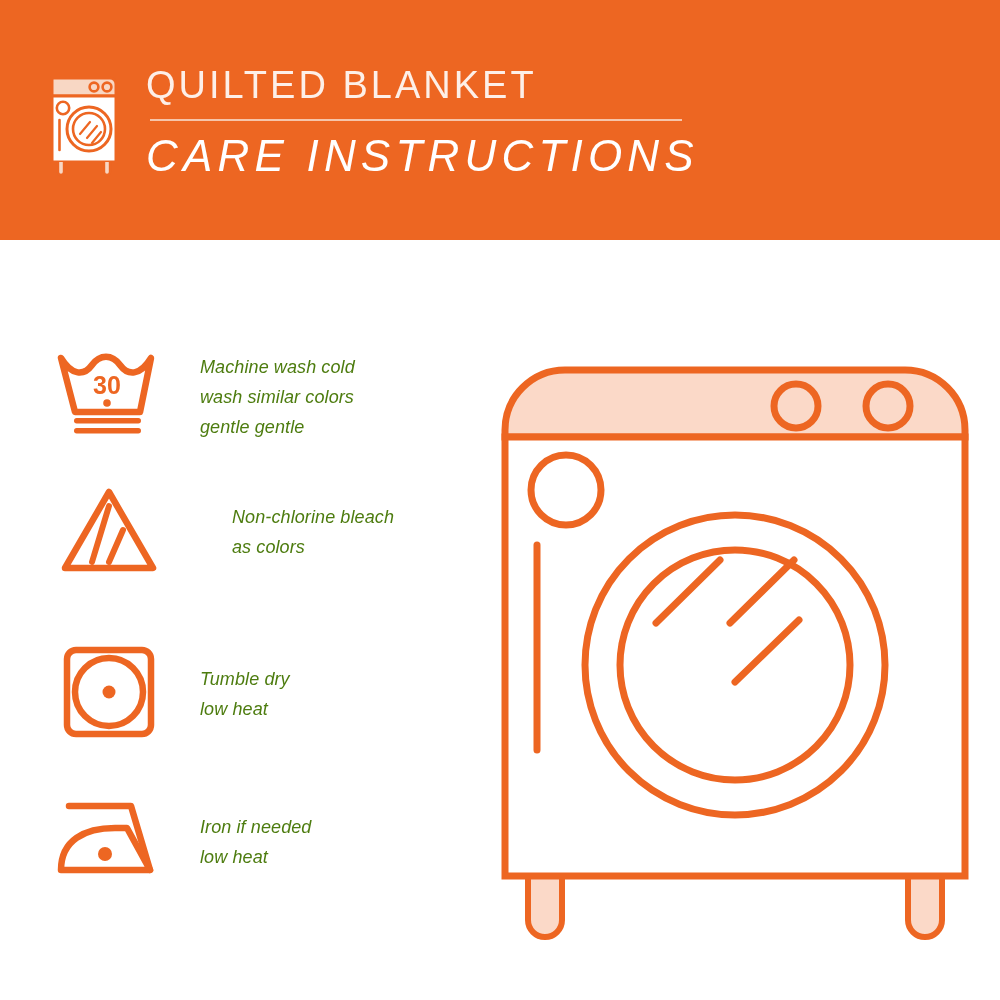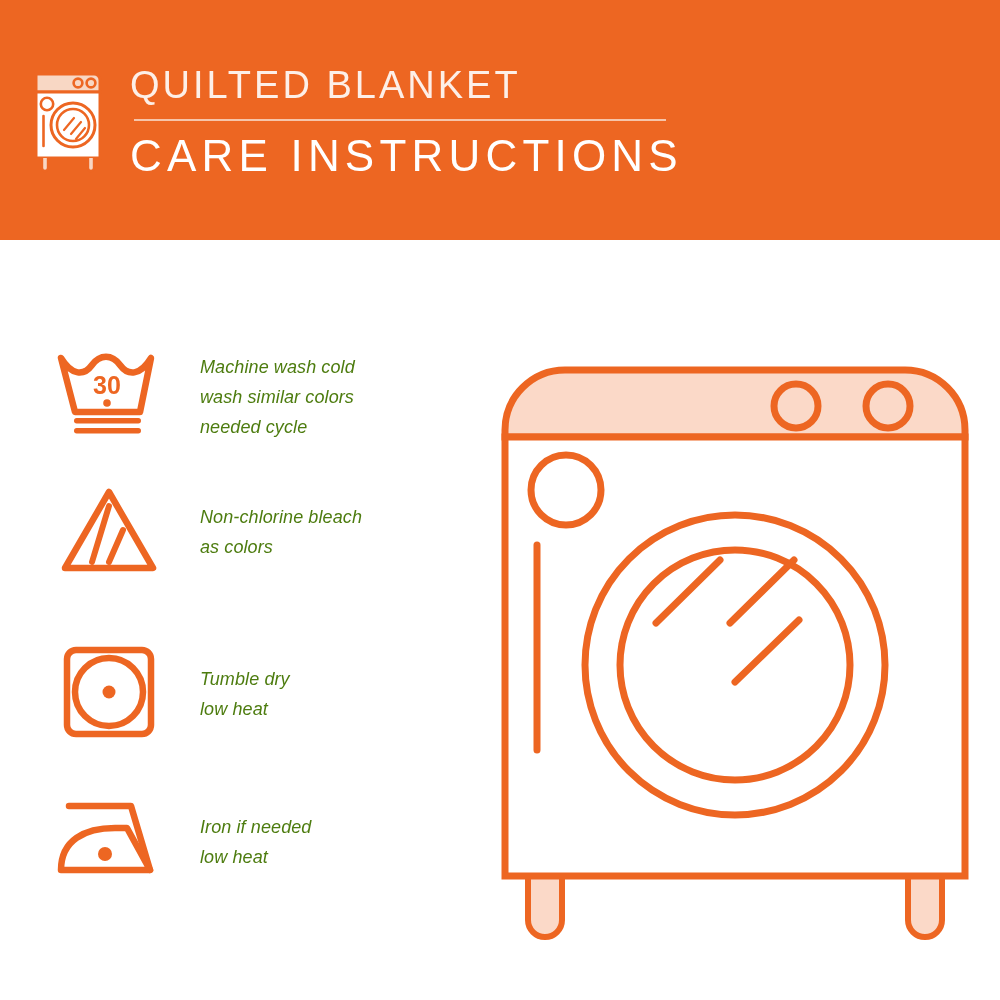--- a/index.html
+++ b/index.html
@@ -19,24 +19,24 @@
   .header {
     position: absolute;
     left: 0;
     top: 0;
     width: 1000px;
     height: 240px;
     background: #ED6622;
   }
   .header-inner {
     position: absolute;
-    left: 28px;
+    left: 44px;
     top: 62px;
     display: flex;
-    align-items: center;
+    align-items: flex-end;
   }
   .brand-logo {
     width: 82px;
     height: 108px;
     margin-right: 20px;
     flex: none;
   }
   .titles {
     padding-top: 4px;
   }
@@ -54,37 +54,38 @@
     background: #F6C4AA;
     margin: 15px 0 13px 4px;
   }
   .title-bottom {
     color: #FFFFFF;
     font-size: 44px;
     letter-spacing: 5.2px;
     line-height: 1;
     font-weight: 400;
     white-space: nowrap;
+    font-style: italic;
   }
 
   
   .care-list {
     position: absolute;
     left: 0;
     top: 240px;
     width: 480px;
   }
   .care-row {
     position: absolute;
     left: 48px;
     display: flex;
     align-items: flex-start;
   }
   .care-row.r0 { top: 100px; }
-  .care-row.r1 { top: 240px; }
+  .care-row.r1 { top: 240px; gap: 32px; }
   .care-row.r2 { top: 398px; }
   .care-row.r3 { top: 550px; justify-content: space-between; }
 
   .care-symbol {
     width: 122px;
     flex: none;
     display: flex;
     justify-content: center;
     align-items: center;
   }
@@ -169,21 +170,21 @@
 
         <circle cx="53" cy="57" r="3.8" fill="#ED6622"></circle>
 
         <rect x="20" y="72" width="67" height="5.5" rx="2.7" fill="#ED6622"></rect>
         <rect x="20" y="82" width="67" height="5.5" rx="2.7" fill="#ED6622"></rect>
       </svg>
     </div>
     <div class="care-text">
       <div>Machine wash cold</div>
       <div>wash similar colors</div>
-      <div>needed cycle</div>
+      <div>gentle gentle</div>
     </div>
   </div>
 
   <div class="care-row r1">
     <div class="care-symbol s1">
       <svg viewBox="0 0 104 92" width="104" height="92" xmlns="http://www.w3.org/2000/svg">
         <path d="M52 8 L96 84 H8 Z" fill="none" stroke="#ED6622" stroke-width="6.5" stroke-linejoin="round"></path>
         <line x1="52" y1="22" x2="35" y2="78" stroke="#ED6622" stroke-width="6" stroke-linecap="round"></line>
         <line x1="66" y1="46" x2="52" y2="78" stroke="#ED6622" stroke-width="6" stroke-linecap="round"></line>
       </svg>

